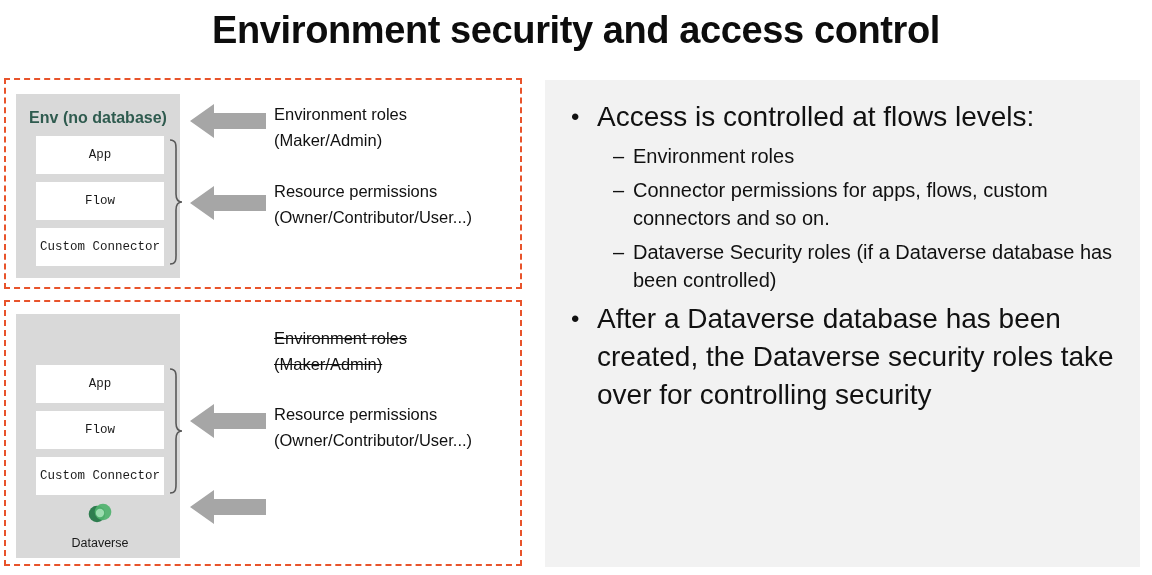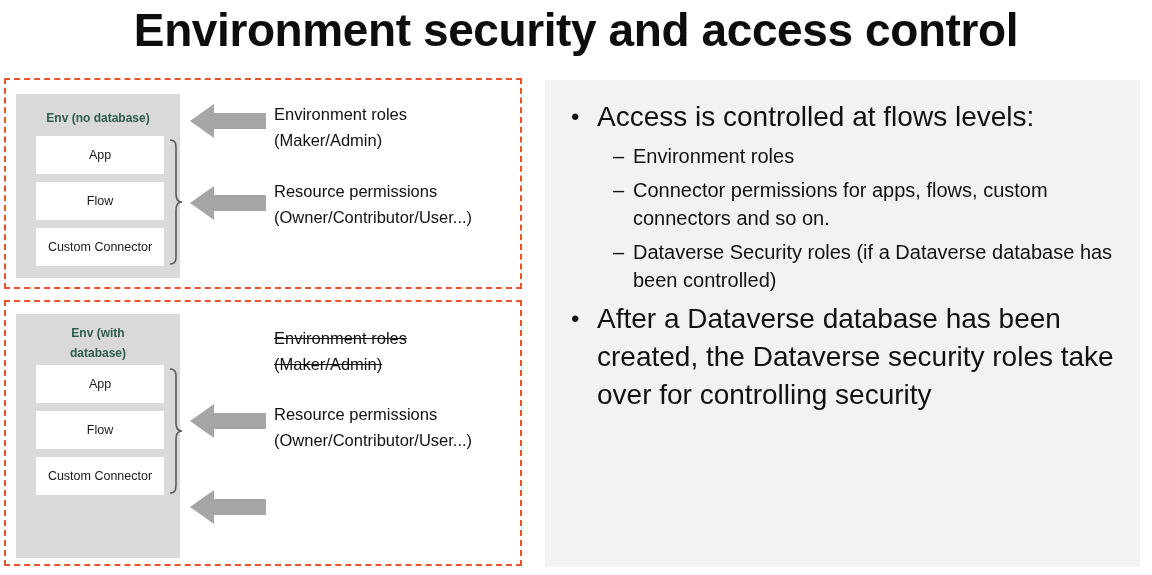--- a/index.html
+++ b/index.html
@@ -17,21 +17,21 @@
     color: #111111;
   }
 
   
   .slide-title {
     position: absolute;
     left: 0;
     top: 2px;
     width: 1152px;
     text-align: center;
-    font-size: 46px;
+    font-size: 38px;
     font-weight: 700;
     letter-spacing: -0.4px;
     color: #0d0d0d;
     line-height: 56px;
     white-space: nowrap;
   }
 
   
   .dashed-panel {
     position: absolute;
@@ -51,40 +51,41 @@
   #env-box-1 { left: 14px; top: 92px; width: 164px; height: 184px; }
   #env-box-2 { left: 14px; top: 312px; width: 164px; height: 244px; }
 
   .env-title {
     position: absolute;
     left: 0;
     width: 164px;
     text-align: center;
     color: #2F5B4F;
     font-weight: 700;
-    font-size: 12px;
+    font-size: 16px;
     line-height: 20px;
   }
   #env-title-1 { top: 14px; }
   #env-title-2 { top: 9px; }
 
   
   .res-card {
     position: absolute;
     background: #ffffff;
     box-sizing: border-box;
     display: flex;
     align-items: center;
     justify-content: center;
     text-align: center;
     font-size: 12.5px;
     line-height: 15px;
     color: #1a1a1a;
     left: 20px;
     width: 128px;
+    font-family: Liberation Mono, monospace;
   }
 
   
   #card1-app  { top: 42px;  height: 38px; }
   #card1-flow { top: 88px;  height: 38px; }
   #card1-cc   { top: 134px; height: 38px; }
   
   #card2-app  { top: 51px;  height: 38px; }
   #card2-flow { top: 97px;  height: 38px; }
   #card2-cc   { top: 143px; height: 38px; }
@@ -241,44 +242,50 @@
 </div>
 <div class="caption" id="cap-1b">
   <div>Resource permissions</div>
   <div>(Owner/Contributor/User...)</div>
 </div>
 
 <div class="dashed-panel" id="panel-with-db">
 
   <div class="env-box" id="env-box-2" style="left:10px; top:12px; position:absolute; width:164px; height:244px;">
 
-    <div class="env-title" id="env-title-2">
-      <div>Env (with</div>
-      <div>database)</div>
-    </div>
 
     <div class="res-card" id="card2-app">
       <span>App</span>
     </div>
 
     <div class="res-card" id="card2-flow">
       <span>Flow</span>
     </div>
 
     <div class="res-card" id="card2-cc">
       <span>Custom Connector</span>
     </div>
 
     <div class="brace" id="brace-2">
       <svg viewBox="0 0 18 128" preserveAspectRatio="none">
         <path d="M4 2 C11 2 10 8 10 14 L10 56 C10 62 12 64 16 64
                  C12 64 10 66 10 72 L10 114 C10 120 11 126 4 126" fill="none" stroke="#595959" stroke-width="1.6"></path>
       </svg>
     </div>
 
+    <div id="dataverse-group">
+      <span id="dataverse-icon">
+        <svg width="28" height="28" viewBox="0 0 28 28">
+          <circle cx="11" cy="14" r="8.3" fill="#2E7D4F"></circle>
+          <circle cx="17" cy="12" r="8.3" fill="#4FB26E" opacity="0.92"></circle>
+          <circle cx="14" cy="13" r="4.2" fill="#9BDCAF"></circle>
+        </svg>
+      </span>
+      <div id="dataverse-label">Dataverse</div>
+    </div>
   </div>
 </div>
 
 <div class="caption struck" id="cap-2a">
   <div>Environment roles</div>
   <div>(Maker/Admin)</div>
 </div>
 
 <div class="arrow-left" id="arrow-2a">
   <svg viewBox="0 0 76 34">

